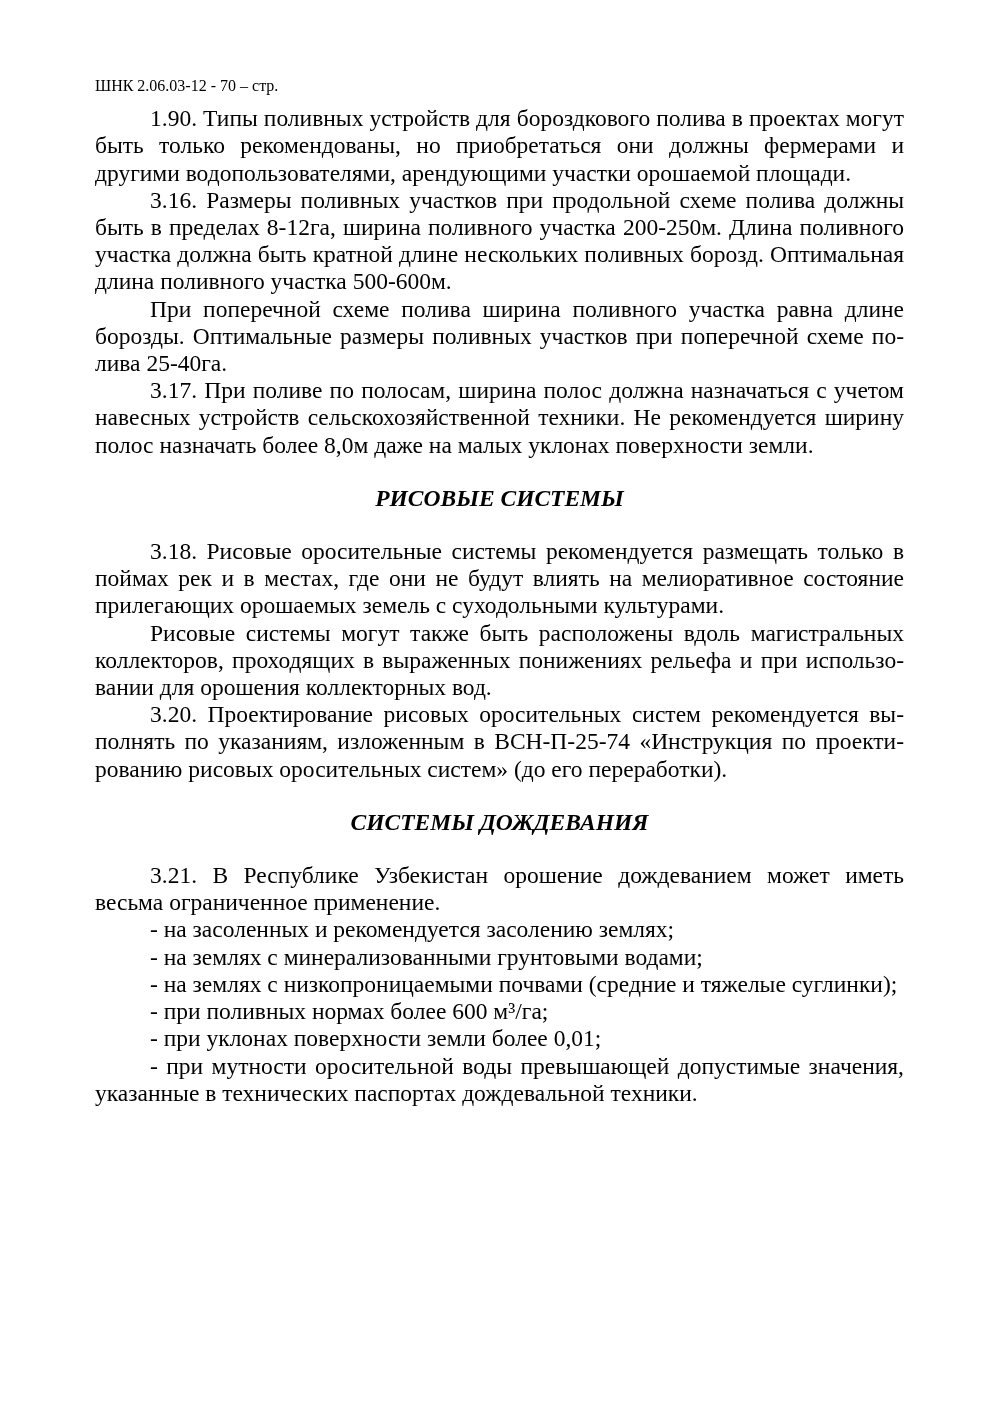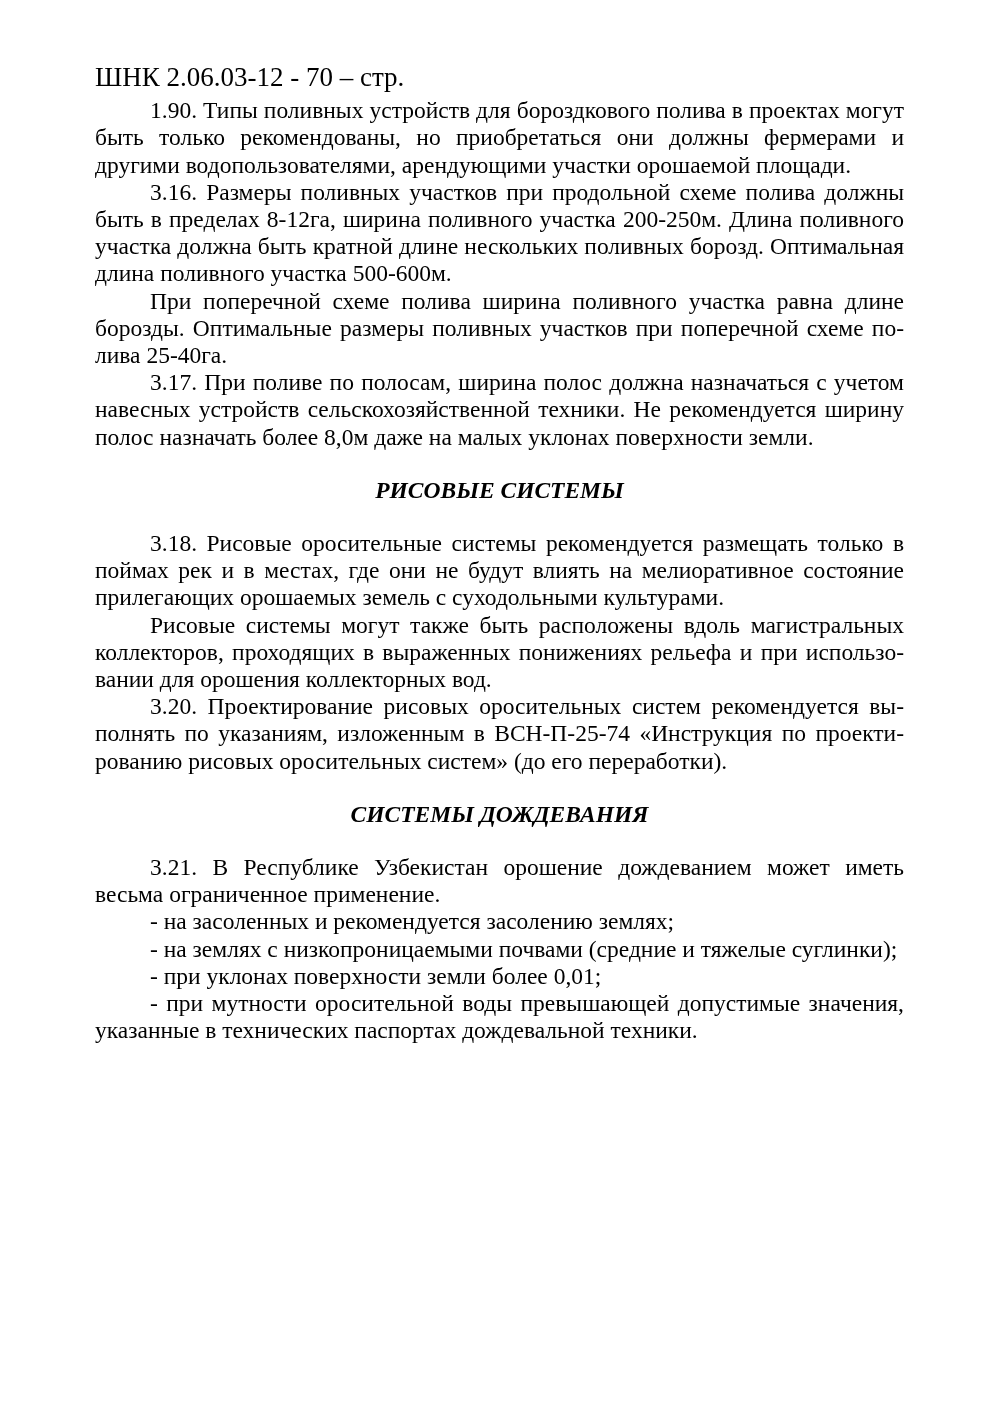--- a/index.html
+++ b/index.html
@@ -15,24 +15,24 @@
     overflow: hidden;
   }
   .page {
     box-sizing: border-box;
     width: 992px;
     height: 1403px;
     padding: 64px 88px 0 95px;
     background: #ffffff;
   }
   .doc-header {
-    font-size: 27px;
+    font-size: 16px;
     line-height: 27.2px;
     text-align: left;
-    margin: 0 0 6px 0;
+    margin: 8px 0 6px 0;
   }
   .doc-body p.para {
     margin: 0;
     font-size: 23.5px;
     line-height: 27.2px;
     text-align: justify;
     text-indent: 55px;
     hyphens: manual;
   }
   .doc-body h2.heading {
@@ -55,17 +55,19 @@
       <p class="para">3.16. Размеры поливных участков при продольной схеме полива должны быть в пределах 8-12га, ширина поливного участка 200-250м. Длина поливного участка должна быть кратной длине нескольких поливных борозд. Оптималь­ная длина поливного участка 500-600м.</p>
       <p class="para">При поперечной схеме полива ширина поливного участка равна длине борозды. Оптимальные размеры поливных участков при поперечной схеме по­лива 25-40га.</p>
       <p class="para">3.17. При поливе по полосам, ширина полос должна назначаться с учетом навесных устройств сельскохозяйственной техники. Не рекомендуется ширину полос назначать более 8,0м даже на малых уклонах поверхности земли.</p>
       <h2 class="heading">РИСОВЫЕ СИСТЕМЫ</h2>
       <p class="para">3.18. Рисовые оросительные системы рекомендуется размещать только в поймах рек и в местах, где они не будут влиять на мелиоративное состояние прилегающих орошаемых земель с суходольными культурами.</p>
       <p class="para">Рисовые системы могут также быть расположены вдоль магистральных коллекторов, проходящих в выраженных понижениях рельефа и при использо­вании для орошения коллекторных вод.</p>
       <p class="para">3.20. Проектирование рисовых оросительных систем рекомендуется вы­полнять по указаниям, изложенным в ВСН-П-25-74 «Инструкция по проекти­рованию рисовых оросительных систем» (до его переработки).</p>
       <h2 class="heading">СИСТЕМЫ ДОЖДЕВАНИЯ</h2>
       <p class="para">3.21. В Республике Узбекистан орошение дождеванием может иметь весьма ограниченное применение.</p>
       <p class="para">- на засоленных и рекомендуется засолению землях;</p>
+      <p class="para">- на землях с минерализованными грунтовыми водами;</p>
       <p class="para">- на землях с низкопроницаемыми почвами (средние и тяжелые суглин­ки);</p>
+      <p class="para">- при поливных нормах более 600 м³/га;</p>
       <p class="para">- при уклонах поверхности земли более 0,01;</p>
       <p class="para">- при мутности оросительной воды превышающей допустимые значения, указанные в технических паспортах дождевальной техники.</p>
     </div>
 </div>
 
 </body></html>

